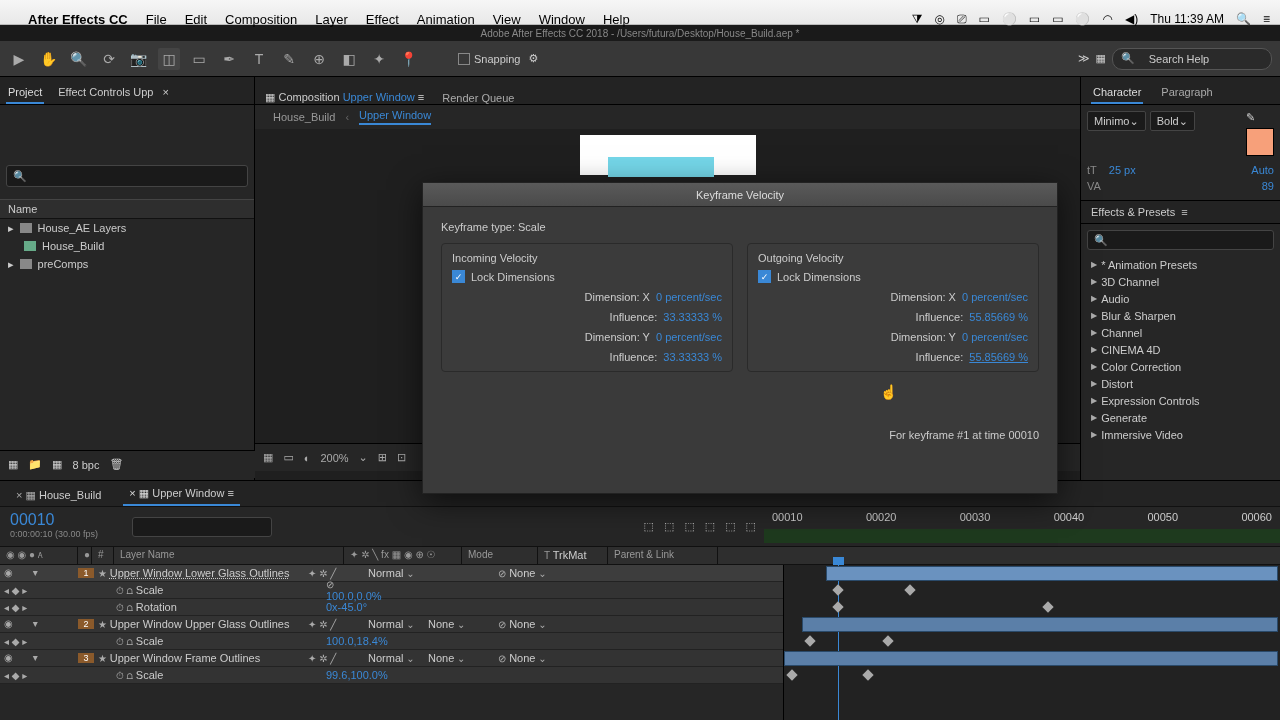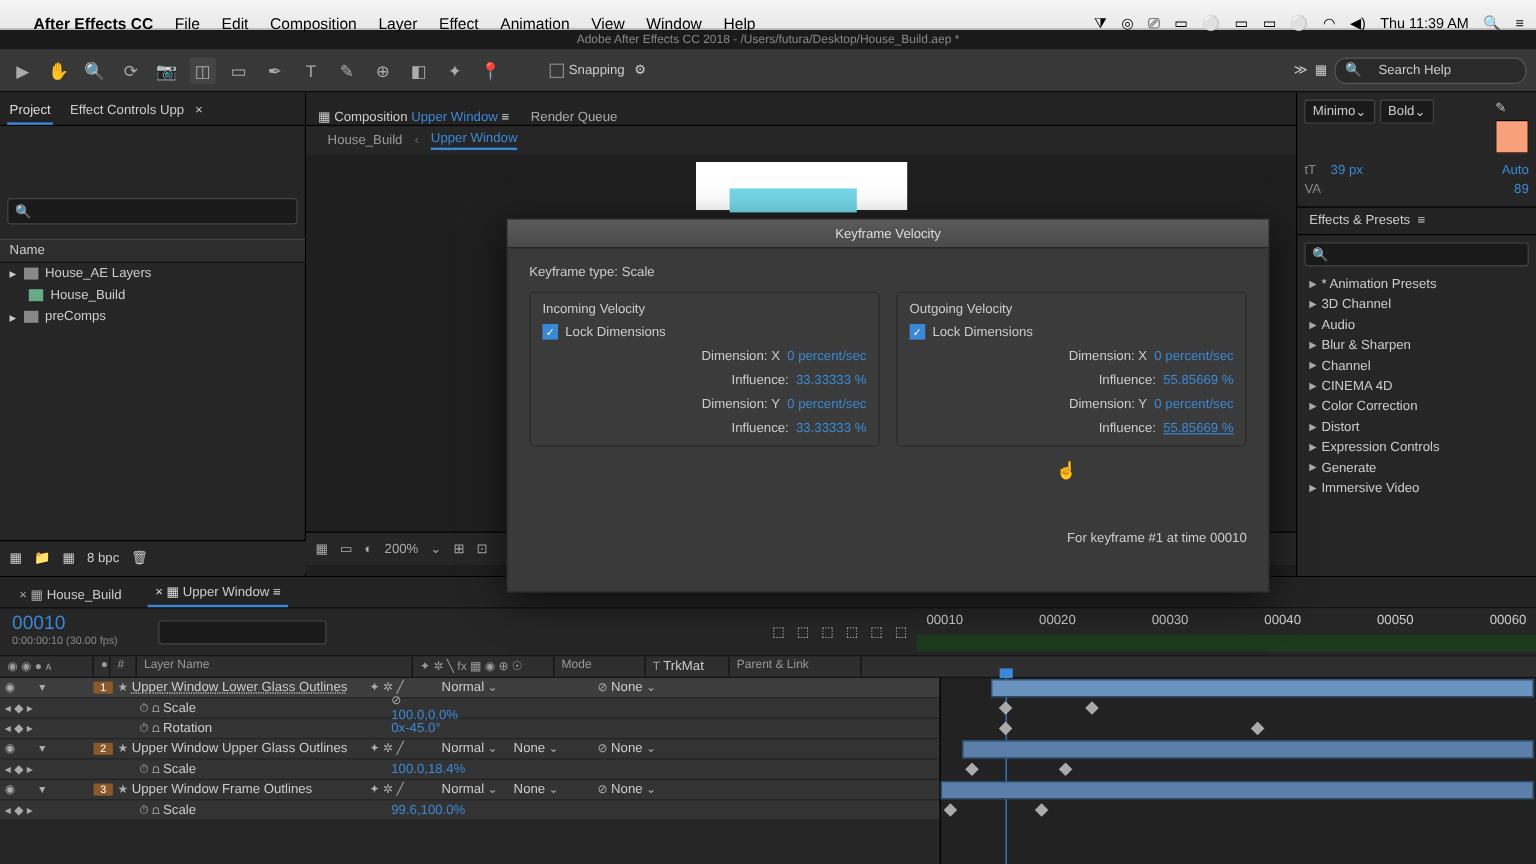--- a/index.html
+++ b/index.html
@@ -94,21 +94,21 @@
 .dlg-col h4{color:#ccc;font-weight:normal;margin-bottom:6px}
 .chk{display:flex;align-items:center;gap:6px}
 .chk .box{width:13px;height:13px;background:#3a88d6;display:flex;align-items:center;justify-content:center;color:#fff;font-size:9px}
 .field{display:flex;justify-content:flex-end;gap:6px;margin-top:8px}
 .field .lab{color:#ccc}
 .field .v{color:#3a88d6}
 .field .v.u{text-decoration:underline}
 .dlg-cont{display:flex;align-items:center;gap:6px;margin-top:12px}
 .dlg-cont .box2{width:13px;height:13px;border:1px solid #888}
 .dlg-foot{position:absolute;bottom:10px;right:14px;display:flex;gap:10px;align-items:center}
-.dlg-info{position:absolute;bottom:38px;right:18px;color:#ccc}
+.dlg-info{position:absolute;bottom:52px;right:18px;color:#ccc}
 .dlg-btn{width:88px;height:22px;border:1px solid #666;border-radius:11px;background:#3a3a3a;display:flex;align-items:center;justify-content:center;color:#ddd}
 .dlg-btn.ok{background:#4a4a4a}
 .cursor-ptr{position:absolute;left:880px;top:384px;width:14px;height:16px;pointer-events:none}
 .cursor-ptr::before{content:"☝";color:#fff;font-size:14px}
 </style>
 </head>
 <body>
 
 <div class="mac-bar">
   <span class="apple"></span>
@@ -229,39 +229,43 @@
       <span>▭</span>
       <span>◐</span>
       <span>200%</span>
       <span>⌄</span>
       <span>⊞</span>
       <span>⊡</span>
     </div>
   </div>
 
   <div class="right-col">
+    <div class="rp-tabs">
+      <div class="ptab active">Character</div>
+      <div class="ptab">Paragraph</div>
+    </div>
     <div class="char-body">
       <div class="char-left">
         <div class="dd">
             <span>Minimo</span>
             <span>⌄</span>
           </div>
         <div class="dd">
             <span>Bold</span>
             <span>⌄</span>
           </div>
       </div>
       <div style="display:flex;flex-direction:column;gap:4px">
         <span>✎</span>
         <div class="swatch"></div>
       </div>
     </div>
     <div class="char-row">
         <span class="lbl">tT</span>
-        <span class="val">39 px</span>
+        <span class="val">25 px</span>
         <span style="margin-left:auto" class="val">Auto</span>
       </div>
     <div class="char-row">
         <span class="lbl">VA</span>
         <span style="margin-left:auto" class="val">89</span>
       </div>
     <div class="eff-head">
         <span>Effects &amp; Presets</span>
         <span style="margin-left:6px">≡</span>
       </div>

